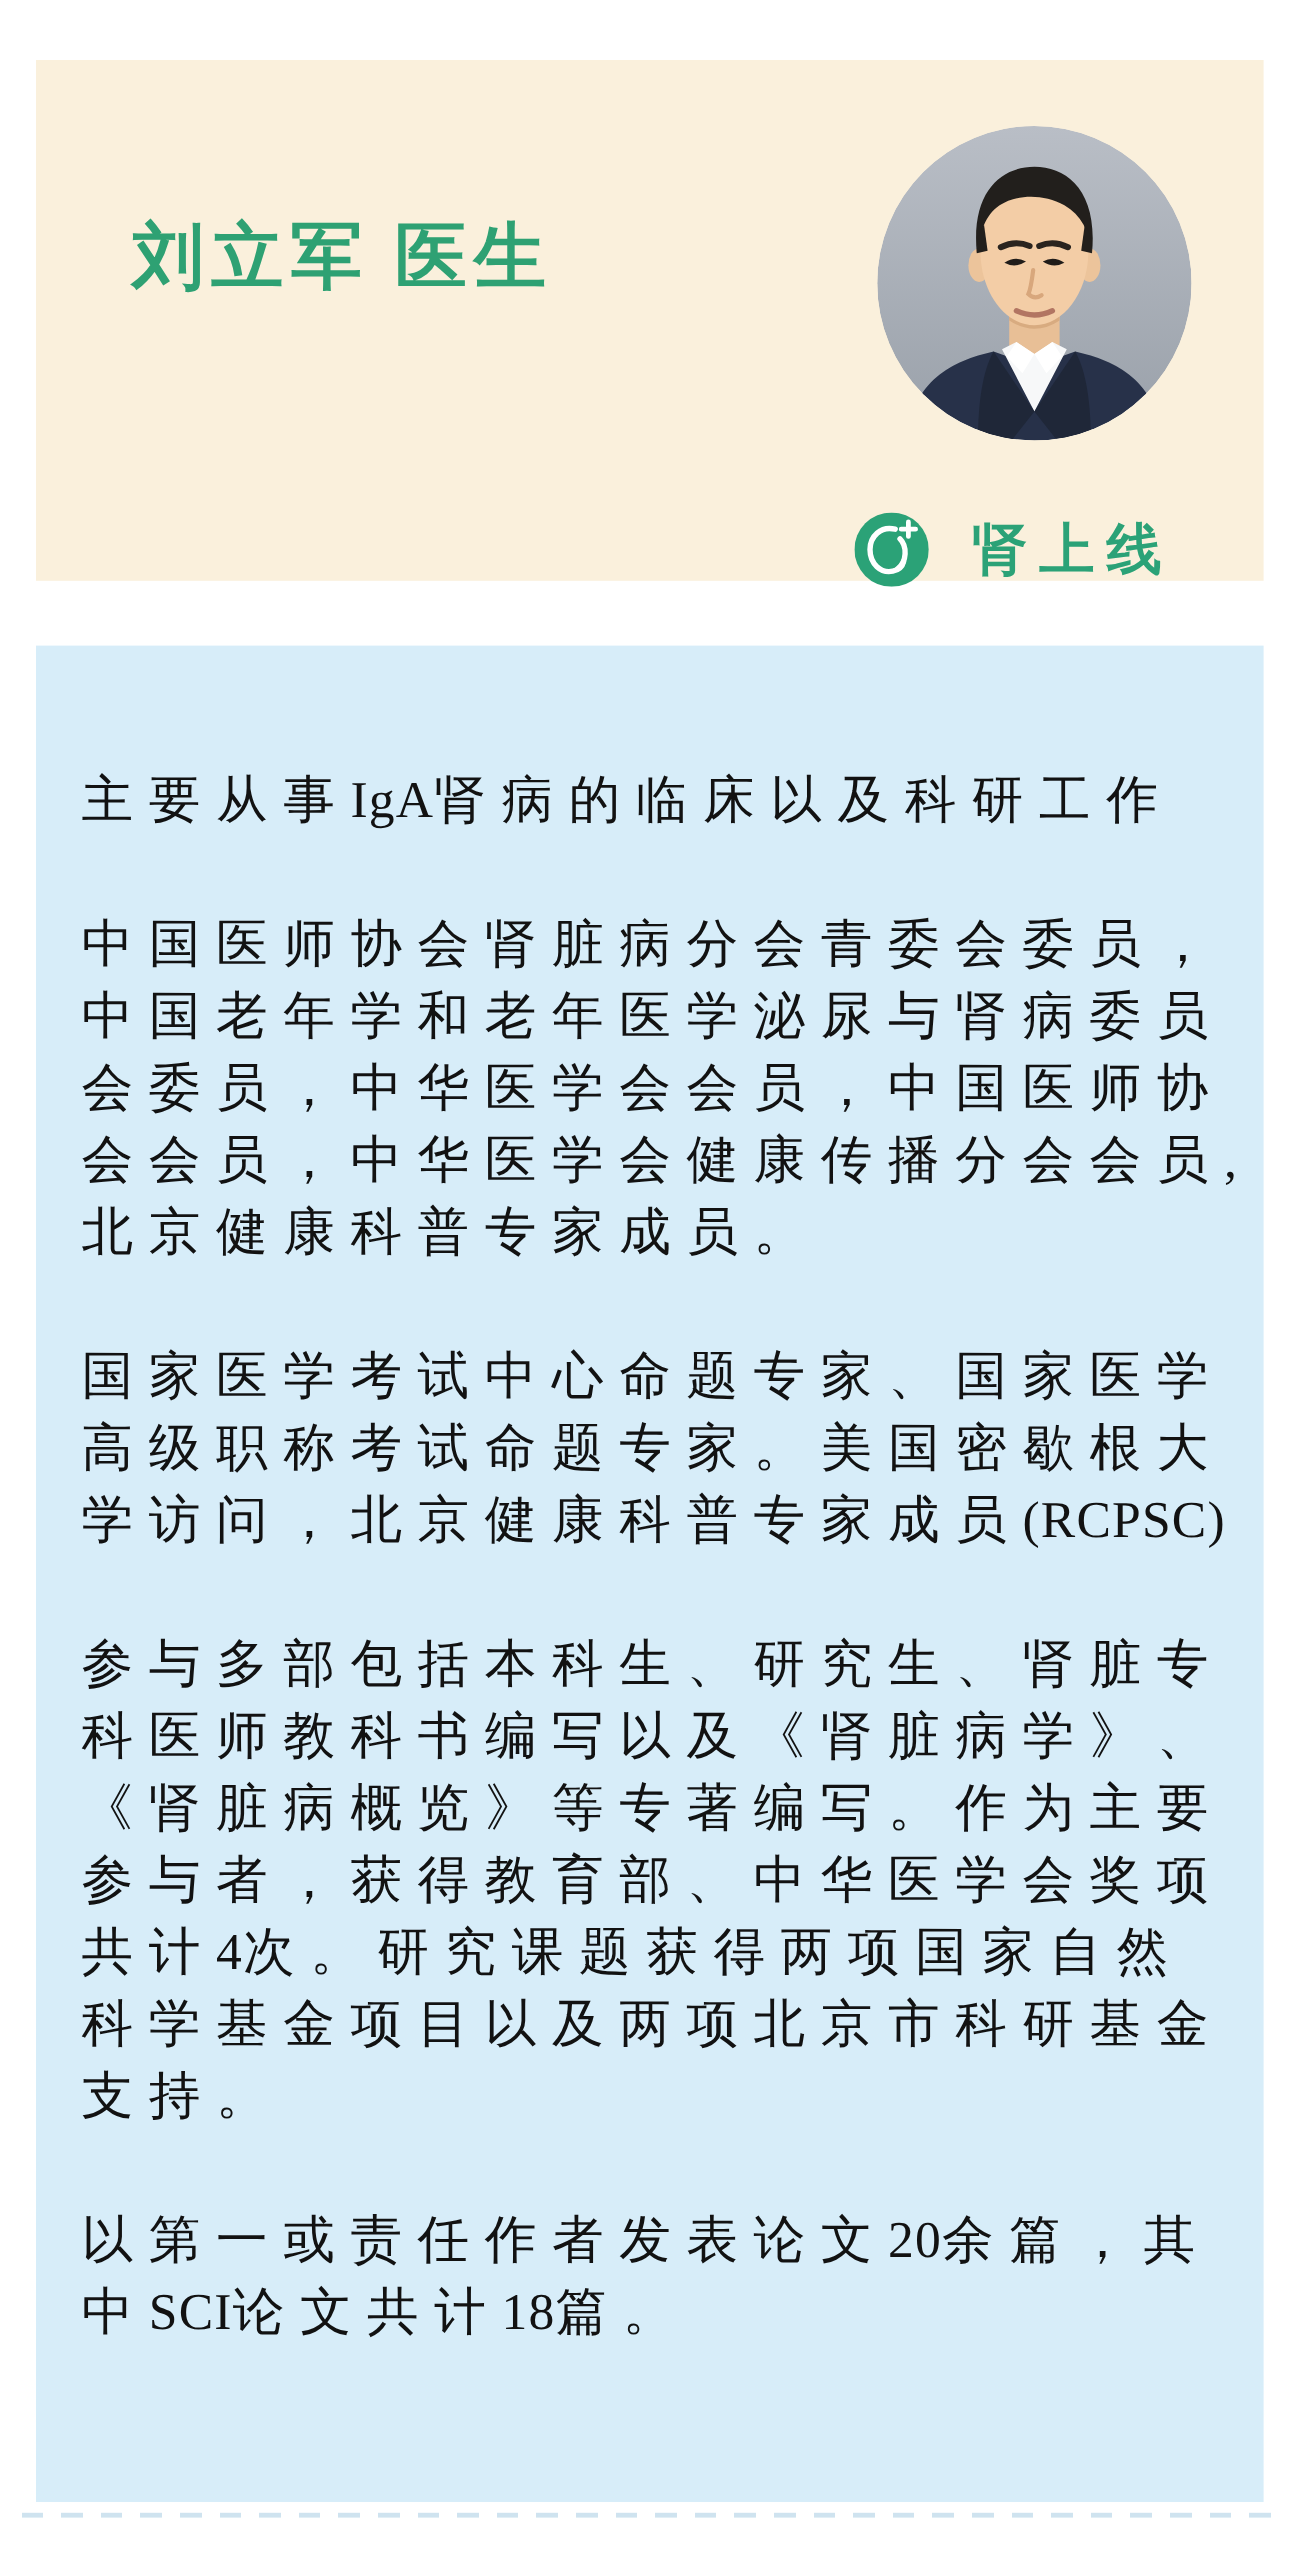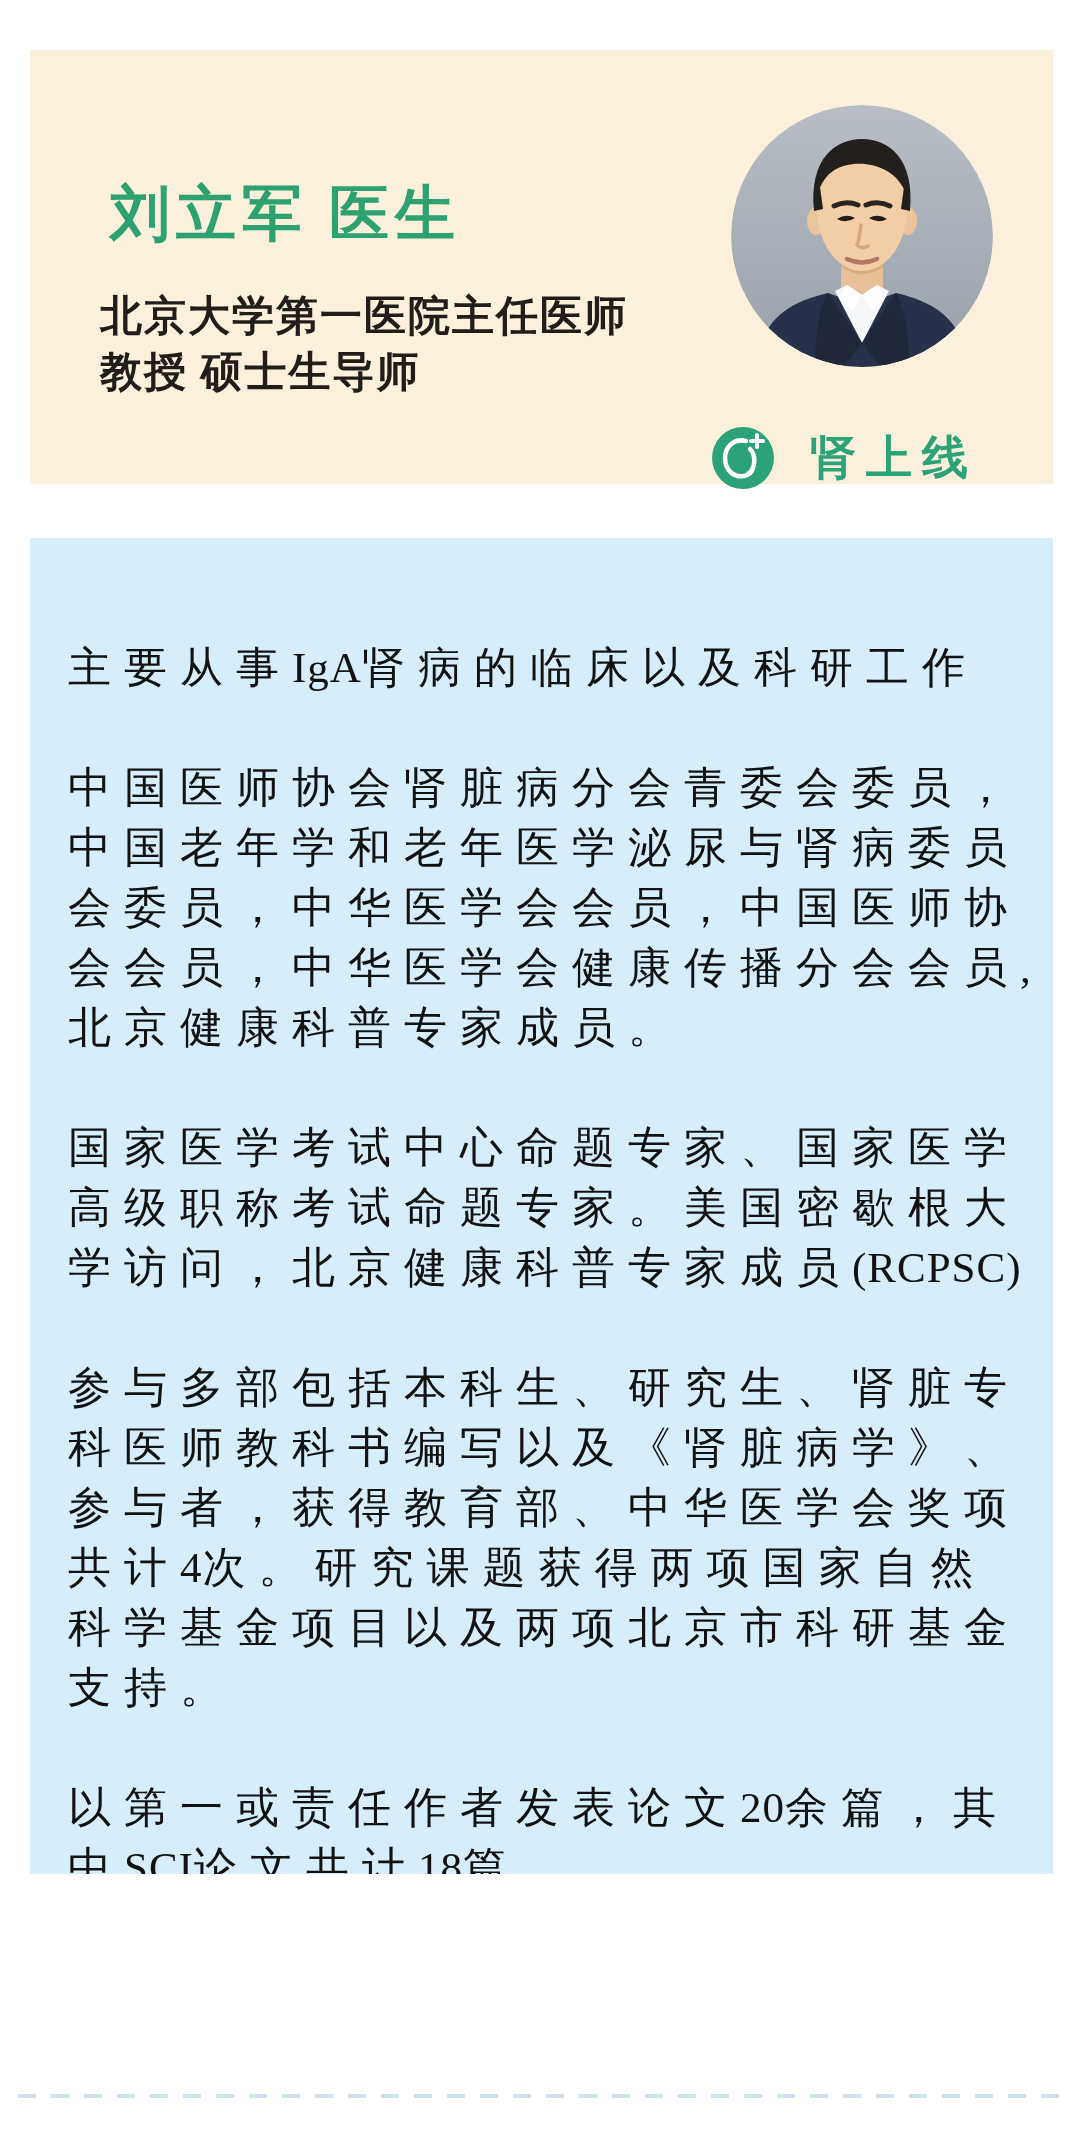--- a/index.html
+++ b/index.html
@@ -31,21 +31,21 @@
     position:absolute;left:712px;top:427px;height:62px;
     display:flex;align-items:center;
   }
   .brand-icon{width:62px;height:62px;flex:0 0 auto;}
   .brand-name{
     margin-left:36px;font-family:Liberation Sans, sans-serif;
     font-size:46px;font-weight:600;color:#2BA277;letter-spacing:10px;white-space:nowrap;
   }
   
   .bio-panel{
-    position:absolute;left:30px;top:538px;width:1023px;height:1336px;
+    position:absolute;left:30px;top:538px;width:1023px;height:1547px;
     background:#D7EDF9;box-sizing:border-box;
     padding:100px 10px 0 38px;overflow:hidden;
   }
   .bio-para{margin:0;}
   .bio-para + .bio-para{margin-top:60px;}
   .bio-line{
     font-size:43px;line-height:60px;color:#121212;
     letter-spacing:13px;white-space:nowrap;font-weight:500;
   }
   .bio-line .latin{letter-spacing:1px;}
@@ -55,24 +55,20 @@
     background:repeating-linear-gradient(90deg,#cfe3ef 0 18px,rgba(0,0,0,0) 18px 33px);
   }
 </style>
 </head>
 <body>
 
 <div id="page">
 
   <div class="header-card">
     <div class="doctor-name">刘立军 医生</div>
-    <div class="doctor-title">
-      <div>北京大学第一医院主任医师</div>
-      <div>教授 硕士生导师</div>
-    </div>
 
     <div class="doctor-photo">
       <svg width="262" height="262" viewBox="0 0 262 262">
         <defs>
           <linearGradient id="bgGrad" x1="0" y1="0" x2="0" y2="1">
             <stop offset="0" stop-color="#b9bec6"></stop>
             <stop offset="1" stop-color="#99a0a9"></stop>
           </linearGradient>
           <clipPath id="pc">
               <circle cx="131" cy="131" r="131"></circle>
@@ -140,20 +136,21 @@
         <div class="bio-line"><span>北京健康科普专家成员。</span></div>
       </div>
     <div class="bio-para">
         <div class="bio-line"><span>国家医学考试中心命题专家、国家医学</span></div>
         <div class="bio-line"><span>高级职称考试命题专家。美国密歇根大</span></div>
         <div class="bio-line"><span>学访问，北京健康科普专家成员</span><span class="latin">(RCPSC)</span></div>
       </div>
     <div class="bio-para">
         <div class="bio-line"><span>参与多部包括本科生、研究生、肾脏专</span></div>
         <div class="bio-line"><span>科医师教科书编写以及《肾脏病学》、</span></div>
+        <div class="bio-line"><span>《肾脏病概览》等专著编写。作为主要</span></div>
         <div class="bio-line"><span>参与者，获得教育部、中华医学会奖项</span></div>
         <div class="bio-line"><span>共计</span><span class="latin">4</span><span>次。研究课题获得两项国家自然</span></div>
         <div class="bio-line"><span>科学基金项目以及两项北京市科研基金</span></div>
         <div class="bio-line"><span>支持。</span></div>
       </div>
     <div class="bio-para">
         <div class="bio-line"><span>以第一或责任作者发表论文</span><span class="latin">20</span><span>余篇，其</span></div>
         <div class="bio-line"><span>中</span><span class="latin">SCI</span><span>论文共计</span><span class="latin">18</span><span>篇。</span></div>
       </div>
   </div>

